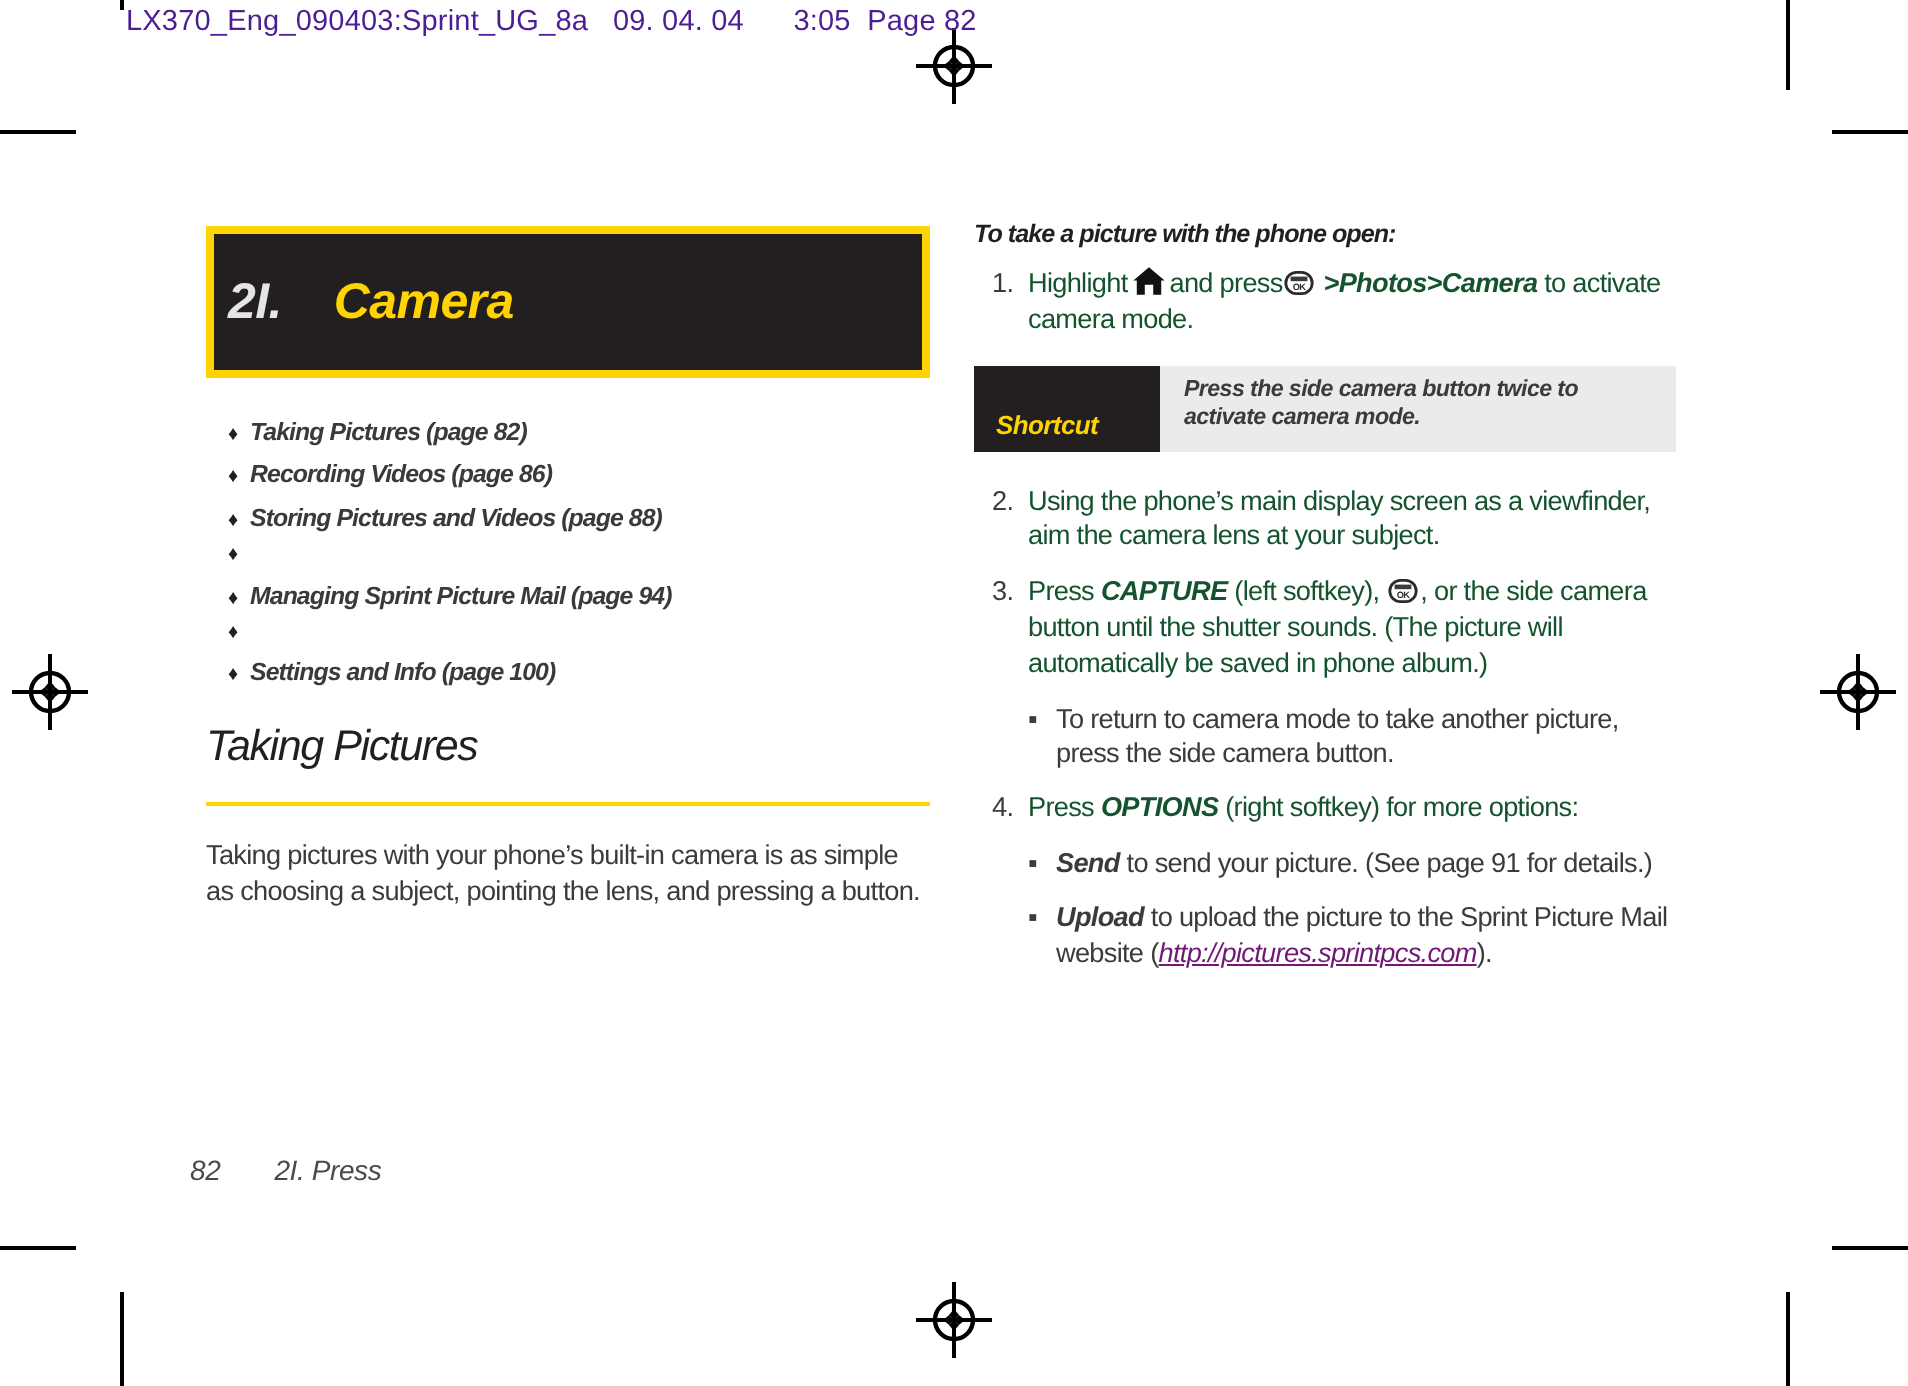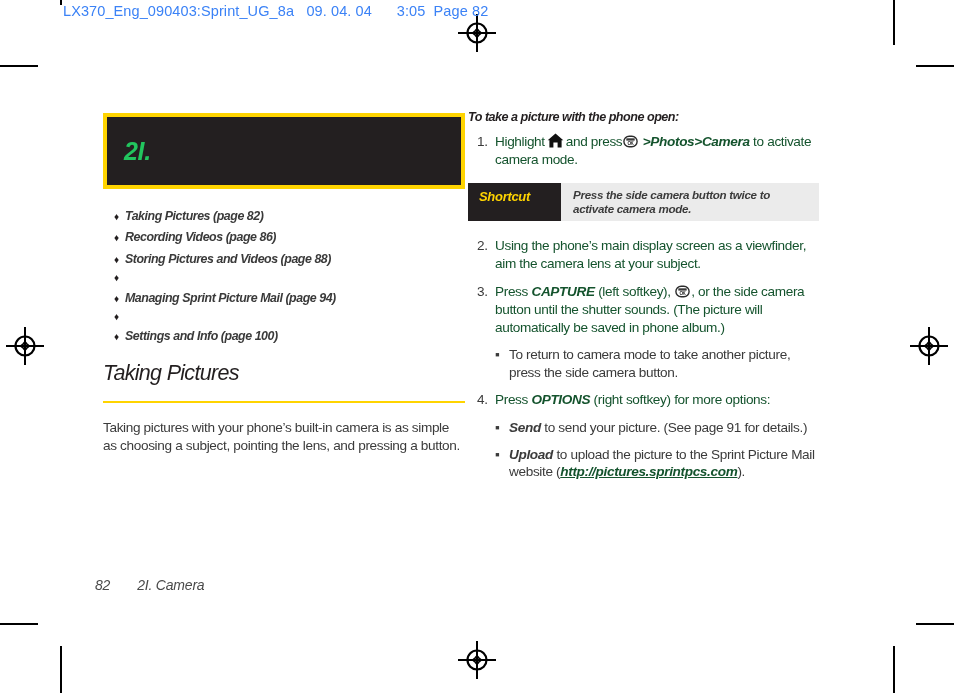--- a/index.html
+++ b/index.html
@@ -29,55 +29,55 @@
   }
   .regmark svg { display: block; }
 
   
   .slug {
     position: absolute;
     left: 63px;
     top: 3px;
     font-size: 14.5px;
     letter-spacing: 0.1px;
-    color: #3b82f6;
+    color: #4c1d95;
     white-space: pre;
   }
 
   
   .col-left {
     position: absolute;
     left: 103px;
     top: 113px;
     width: 362px;
   }
   .col-right {
     position: absolute;
-    left: 468px;
+    left: 487px;
     top: 110px;
     width: 355px;
   }
 
   
   .chapter-banner {
     background: #231f20;
     border: 4px solid #ffd400;
     height: 68px;
     box-sizing: content-box;
     padding: 0;
     display: flex;
     align-items: center;
   }
   .chapter-num {
-    color: #22c55e;
+    color: #e5e5e5;
     font-size: 25px;
     font-weight: bold;
     font-style: italic;
     letter-spacing: -0.3px;
-    padding-left: 17px;
+    padding-left: 7px;
   }
   .chapter-name {
     color: #ffd400;
     font-size: 25px;
     font-weight: bold;
     font-style: italic;
     letter-spacing: -0.3px;
     padding-left: 26px;
   }
 
@@ -178,43 +178,43 @@
   .sub-text {
     font-size: 13.6px;
     line-height: 17.8px;
     letter-spacing: -0.35px;
     color: #3b3b3b;
     flex: 1 1 auto;
   }
   .itb { font-style: italic; font-weight: bold; }
   .url {
     font-style: italic;
-    font-weight: bold;
+    font-weight: normal;
     text-decoration: underline;
-    color: #14532d;
+    color: #701a75;
   }
 
   
   .shortcut {
     display: flex;
     width: 351px;
     margin: 14px 0 16px 0;
     min-height: 34px;
   }
   .shortcut-label {
     background: #231f20;
     color: #ffd400;
     font-size: 13px;
     font-style: italic;
     font-weight: bold;
     letter-spacing: -0.3px;
     width: 93px;
     flex: 0 0 93px;
     box-sizing: border-box;
-    padding: 6px 0 6px 11px;
+    padding: 22px 0 6px 11px;
   }
   .shortcut-body {
     background: #ebebeb;
     color: #3b3b3b;
     font-size: 11.6px;
     font-style: italic;
     font-weight: bold;
     line-height: 14.4px;
     letter-spacing: -0.3px;
     flex: 1 1 auto;
@@ -308,20 +308,21 @@
     <path d="M19 19 L21.6 16.6 L24.5 19 L21.6 21.4 Z" fill="#000"></path>
   </svg>
 </div>
 
 <div class="slug">LX370_Eng_090403:Sprint_UG_8a   09. 04. 04      3:05  Page 82</div>
 
 <div class="col-left">
 
   <div class="chapter-banner">
     <span class="chapter-num">2I.</span>
+    <span class="chapter-name">Camera</span>
   </div>
 
   <div class="toc">
     <div class="toc-item">
       <span class="toc-diamond">♦</span>
       <span class="toc-label">Taking Pictures (page 82)</span>
     </div>
     <div class="toc-item">
       <span class="toc-diamond">♦</span>
       <span class="toc-label">Recording Videos (page 86)</span>
@@ -401,13 +402,13 @@
     <span class="sub-text"><span class="itb">Send</span> <span>to send your picture. (See page 91 for details.)</span></span>
   </div>
 
   <div class="subitem">
     <span class="sub-bullet">▪</span>
     <span class="sub-text"><span class="itb">Upload</span> <span>to upload the picture to the Sprint Picture Mail website (</span><span class="url">http://pictures.sprintpcs.com</span><span>).</span></span>
   </div>
 
 </div>
 
-<div class="footer"><span class="fnum">82</span><span>2I. Camera</span></div>
+<div class="footer"><span class="fnum">82</span><span>2I. Press</span></div>
 
 </body></html>

